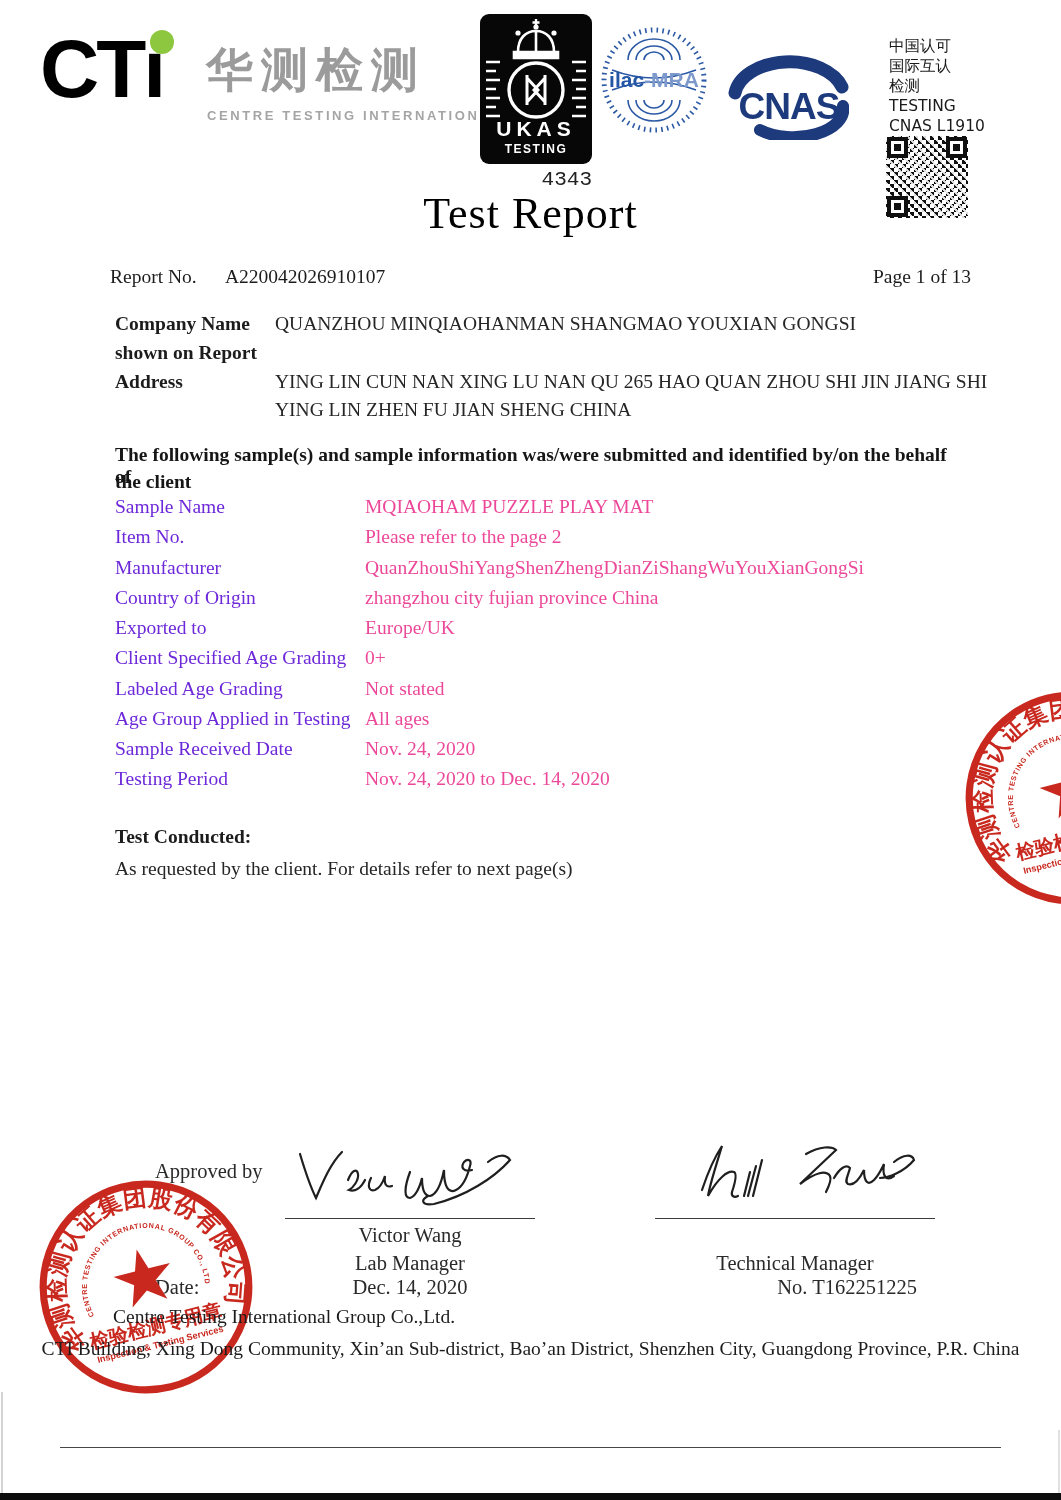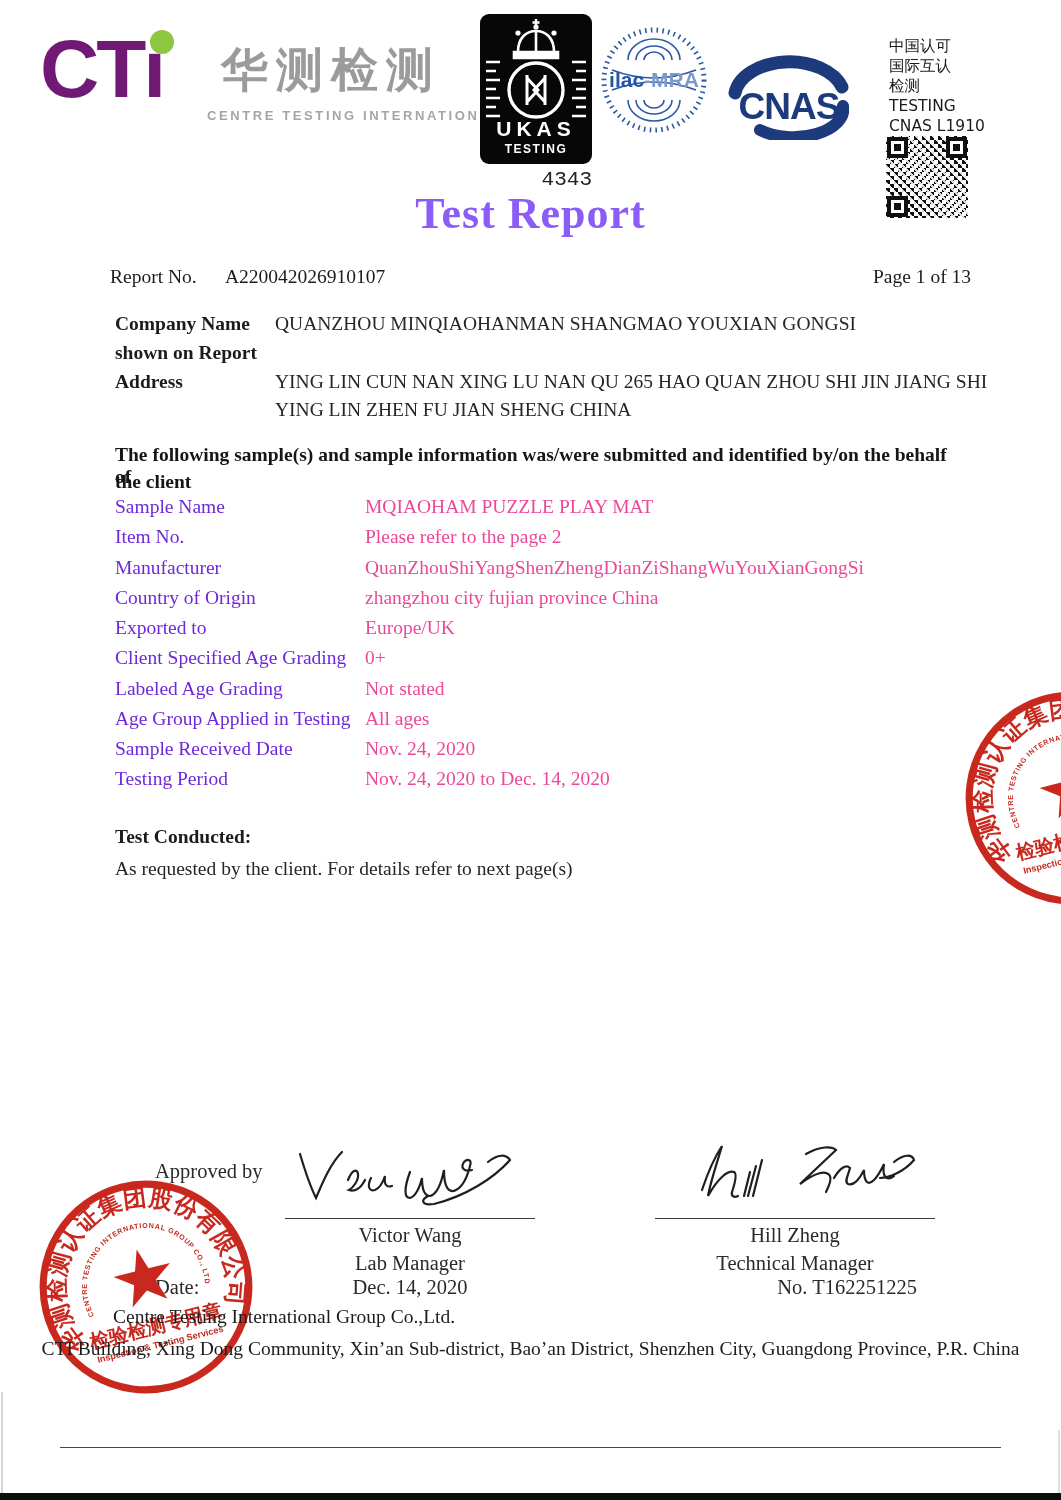--- a/index.html
+++ b/index.html
@@ -2,24 +2,24 @@
 <html><head>
 <meta charset="utf-8">
 <style>
   html,body{margin:0;padding:0;background:#e9e9e9;}
   #page{position:relative;width:1061px;height:1500px;margin:0 auto;background:#ffffff;overflow:hidden;
         font-family:"Liberation Serif", serif;color:#1c1c1c;}
   .abs{position:absolute;}
 
   
   .cti-word{left:40px;top:28px;font-family:"Liberation Sans",sans-serif;font-weight:bold;
-            font-size:82px;line-height:1;color:#701a75;letter-spacing:-3px;}
+            font-size:82px;line-height:1;color:#000000;letter-spacing:-3px;}
   .cti-dot{left:150px;top:30px;width:24px;height:24px;border-radius:50%;background:#8dc63f;}
   .cti-cn{left:206px;top:46px;font-family:"DejaVu Sans",sans-serif;font-size:47px;line-height:1;
-          color:#9b9b9b;font-weight:bold;letter-spacing:8px;margin-left:15px;}
+          color:#9b9b9b;font-weight:bold;letter-spacing:8px;}
   .cti-sub{left:207px;top:108px;font-family:"Liberation Sans",sans-serif;font-size:13px;
            color:#a5a5a5;letter-spacing:2.6px;font-weight:bold;}
 
   
   .ukas{left:480px;top:14px;}
   .ukas-num{left:480px;top:168px;width:112px;text-align:right;font-family:Liberation Mono, monospace;
             font-size:21px;color:#222;}
   .ilac{left:600px;top:26px;}
   .cnas{left:727px;top:46px;}
   .accred{left:857px;top:36px;font-family:"DejaVu Sans",sans-serif;font-size:15.5px;line-height:20px;color:#1a1a1a;margin-left:32px;}
@@ -27,21 +27,21 @@
   
   .qr{left:886px;top:136px;width:82px;height:82px;
       background:repeating-conic-gradient(#101010 0% 25%, #ffffff 0% 50%) 0 0/8px 8px;}
   .qr::after{content:"";position:absolute;inset:0;
       background:repeating-linear-gradient(45deg, rgba(255,255,255,.85) 0 2px, transparent 2px 6px);}
   .finder{position:absolute;width:13px;height:13px;border:4px solid #101010;background:#fff;z-index:2;}
   .finder::before{content:"";position:absolute;left:3px;top:3px;width:7px;height:7px;background:#101010;}
   .f-tl{left:1px;top:1px;} .f-tr{right:1px;top:1px;} .f-bl{left:1px;bottom:1px;}
 
   
-  .title{left:0;right:0;top:188px;text-align:center;font-size:44px;font-weight:bold;color:#8b5cf6;letter-spacing:1px;}
+  .title{left:0;right:0;top:188px;text-align:center;font-size:44px;font-weight:normal;color:#000000;letter-spacing:1px;}
   .meta{top:266px;font-size:19.5px;}
   .m-label{left:110px;} .m-no{left:225px;} .m-page{left:873px;}
 
   
   .lbl{left:115px;font-size:19.5px;font-weight:bold;}
   .val{font-size:19.5px;color:#262626;}
   .c-val{left:275px;}
   .s-label{position:absolute;left:115px;font-size:19.5px;color:#6d28d9;}
   .s-value{position:absolute;left:365px;font-size:19.5px;color:#ec4899;}
   .intro{left:115px;width:850px;font-size:19.5px;font-weight:bold;color:#161616;}
@@ -239,21 +239,20 @@
   <div class="abs" style="left:678px;top:1138px">
     <svg width="245" height="78" viewBox="0 0 245 78" fill="none" stroke="#1f1f1f" stroke-width="2.2" stroke-linecap="round">
       <path d="M24,52 C32,28 40,14 44,8 C38,28 32,46 30,58 C40,40 50,32 56,34 C60,36 56,48 54,54 C53,58 56,60 60,58"></path>
       <path d="M72,34 l-6,24 m12,-30 l-8,30 m14,-36 l-9,36"></path>
       <path d="M128,16 c14,-8 26,-8 30,-4 l-36,34 c16,-12 26,-14 30,-8 c2,4 -2,12 -4,16"></path>
       <path d="M156,40 c6,-10 12,-14 16,-10 c-2,8 -6,14 -2,16 c6,2 12,-6 16,-14 c0,12 4,16 10,10 c5,-5 8,-12 10,-16 c-2,12 2,18 10,12"></path>
       <path d="M216,24 c10,-8 18,-8 20,-2 c-10,12 -26,18 -34,18"></path>
     </svg>
   </div>
   <div class="abs sig-line" style="left:655px;top:1218px;width:280px"></div>
-  <div class="abs sig-col" style="left:655px;top:1224px;width:280px">Hill Zheng</div>
   <div class="abs sig-col" style="left:655px;top:1252px;width:280px">Technical Manager</div>
   <div class="abs sig-col" style="left:655px;top:1276px;width:280px;text-align:right;padding-right:18px;box-sizing:border-box">No. T162251225</div>
 
   <div class="abs stamp st-left">
     <svg viewBox="0 0 220 220">
       <g transform="rotate(-14 110 110)" fill="#c8281e">
         <circle cx="110" cy="110" r="101" fill="none" stroke="#c8281e" stroke-width="7"></circle>
         <path id="ringA" d="M 40.7,150 A 80,80 0 1 1 179.3,150" fill="none"></path>
         <text font-size="23" font-weight="bold" font-family="DejaVu Sans, sans-serif"><textPath href="#ringA" textLength="330">华测检测认证集团股份有限公司</textPath></text>
         <path id="arcA" d="M 54,125 A 58,58 0 1 1 166,125" fill="none"></path>

